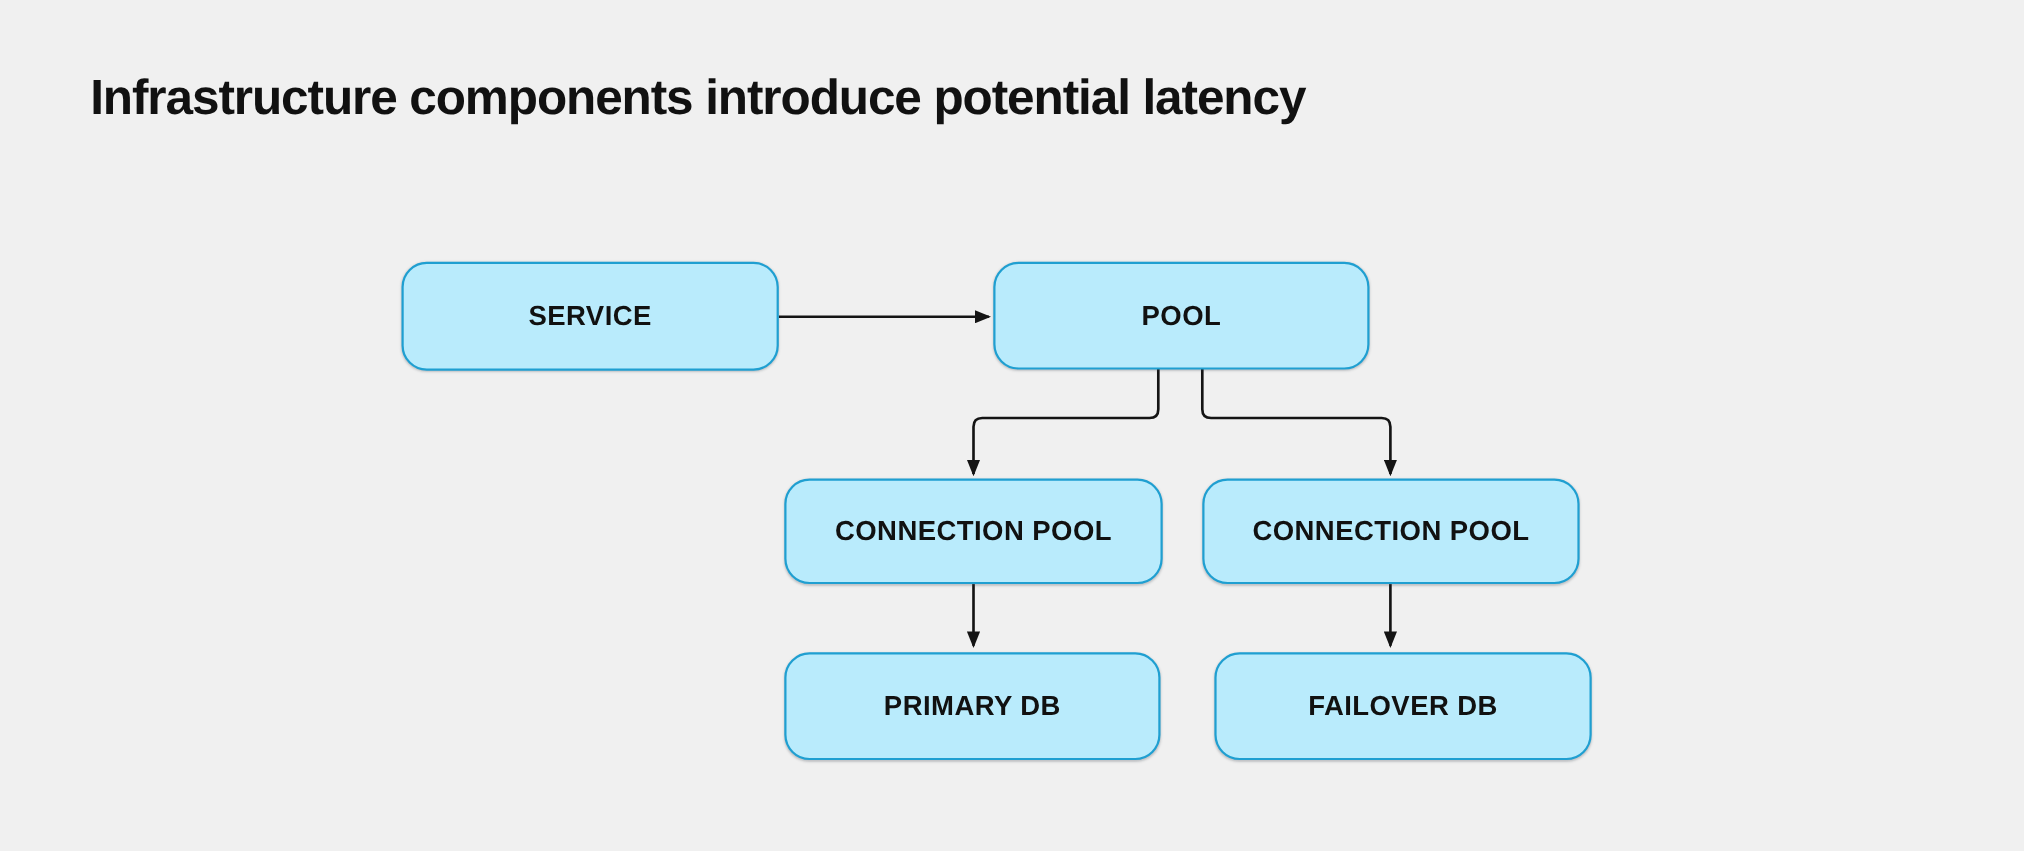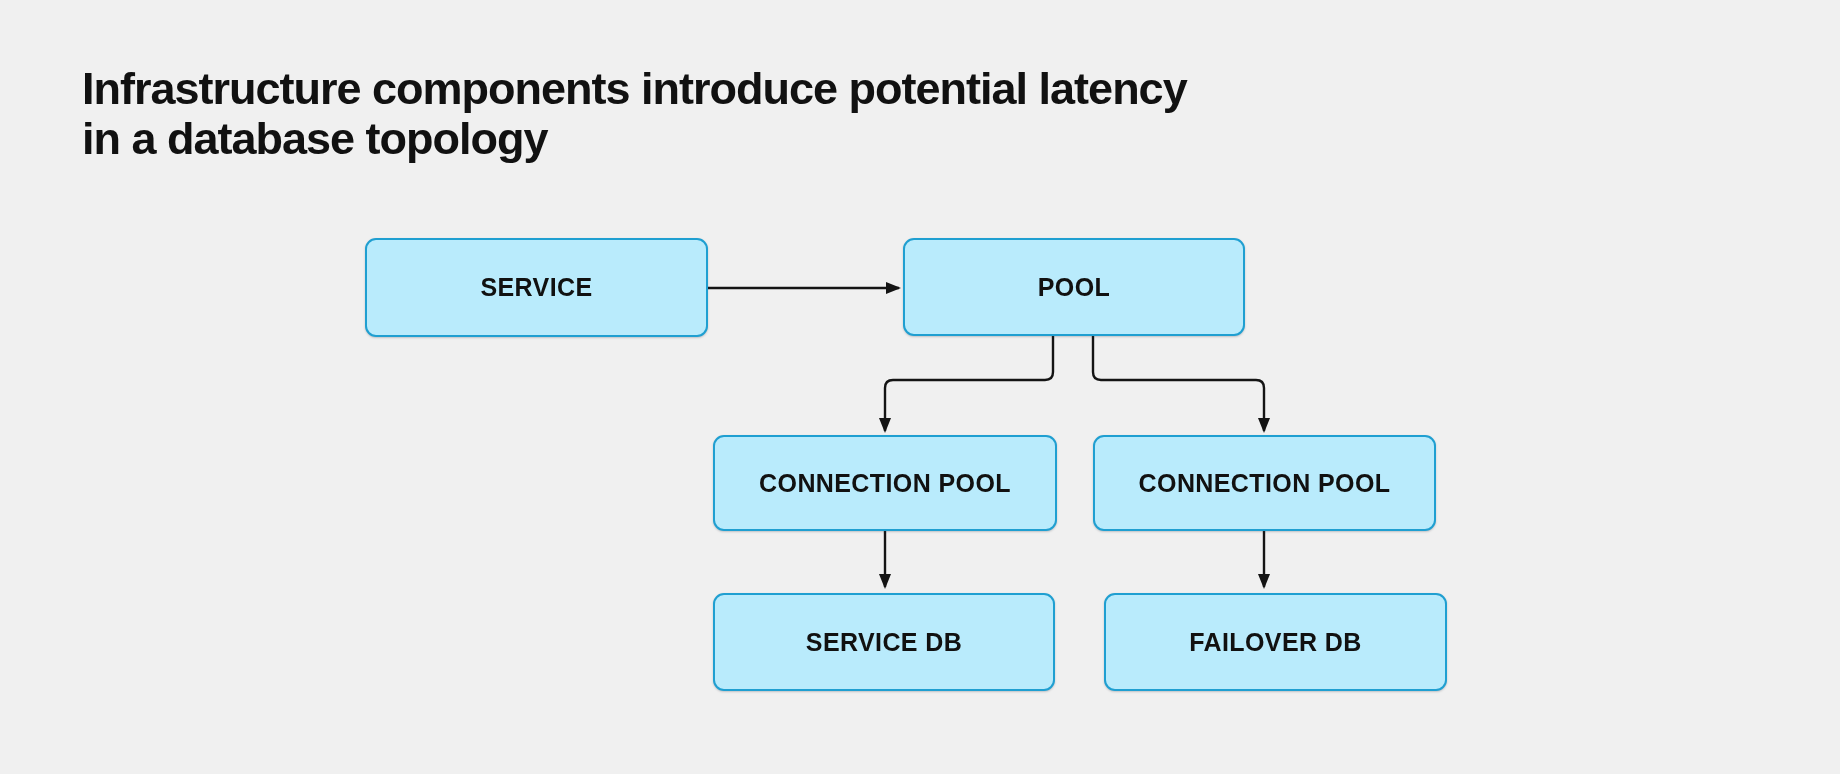--- a/index.html
+++ b/index.html
@@ -31,21 +31,21 @@
     letter-spacing: -1px;
     color: var(--text);
   }
   .node {
     position: absolute;
     display: flex;
     align-items: center;
     justify-content: center;
     background: var(--node-fill);
     border: 2.5px solid var(--node-border);
-    border-radius: 11px;
+    border-radius: 23px;
     font-size: 25px;
     font-weight: bold;
     letter-spacing: 0.4px;
     color: var(--text);
     box-shadow: 0 1px 2px rgba(50, 60, 70, 0.25);
     text-align: center;
   }
   #node-service   { left: 365px;  top: 238px; width: 343px; height: 99px; }
   #node-proxy     { left: 903px;  top: 238px; width: 342px; height: 98px; }
   #node-pool-left { left: 713px;  top: 435px; width: 344px; height: 96px; }
@@ -65,21 +65,20 @@
     stroke-linejoin: round;
   }
   svg.connectors marker path { fill: var(--arrow); }
 </style>
 </head>
 <body>
 
 <div id="canvas">
 
   <h1 class="title"><span>Infrastructure components introduce potential latency</span><br>
-    <span>in a database topology</span>
   </h1>
 
   <svg class="connectors" viewBox="0 0 1840 774" xmlns="http://www.w3.org/2000/svg">
     <defs>
       <marker id="ah" viewBox="0 0 15 12" refX="13" refY="6" markerWidth="15" markerHeight="12" markerUnits="userSpaceOnUse" orient="auto">
         <path d="M0 0 L15 6 L0 12 Z"></path>
       </marker>
     </defs>
     <path class="edge" d="M708 288 H899" marker-end="url(#ah)"></path>
     <path class="edge" d="M1053 335 V372 Q1053 380 1045 380 H893 Q885 380 885 388 V431" marker-end="url(#ah)"></path>
@@ -94,19 +93,19 @@
   <div class="node" id="node-proxy">
     <span>POOL</span>
   </div>
   <div class="node" id="node-pool-left">
     <span>CONNECTION POOL</span>
   </div>
   <div class="node" id="node-pool-right">
     <span>CONNECTION POOL</span>
   </div>
   <div class="node" id="node-primary">
-    <span>SERVICE DB</span>
+    <span>PRIMARY DB</span>
   </div>
   <div class="node" id="node-failover">
     <span>FAILOVER DB</span>
   </div>
 
 </div>
 
 </body></html>

